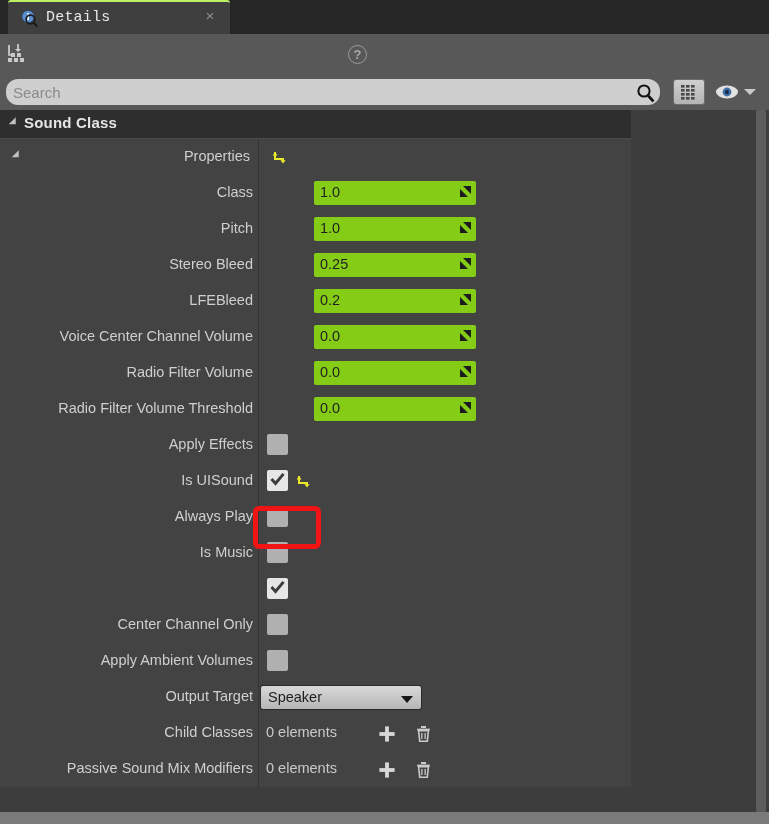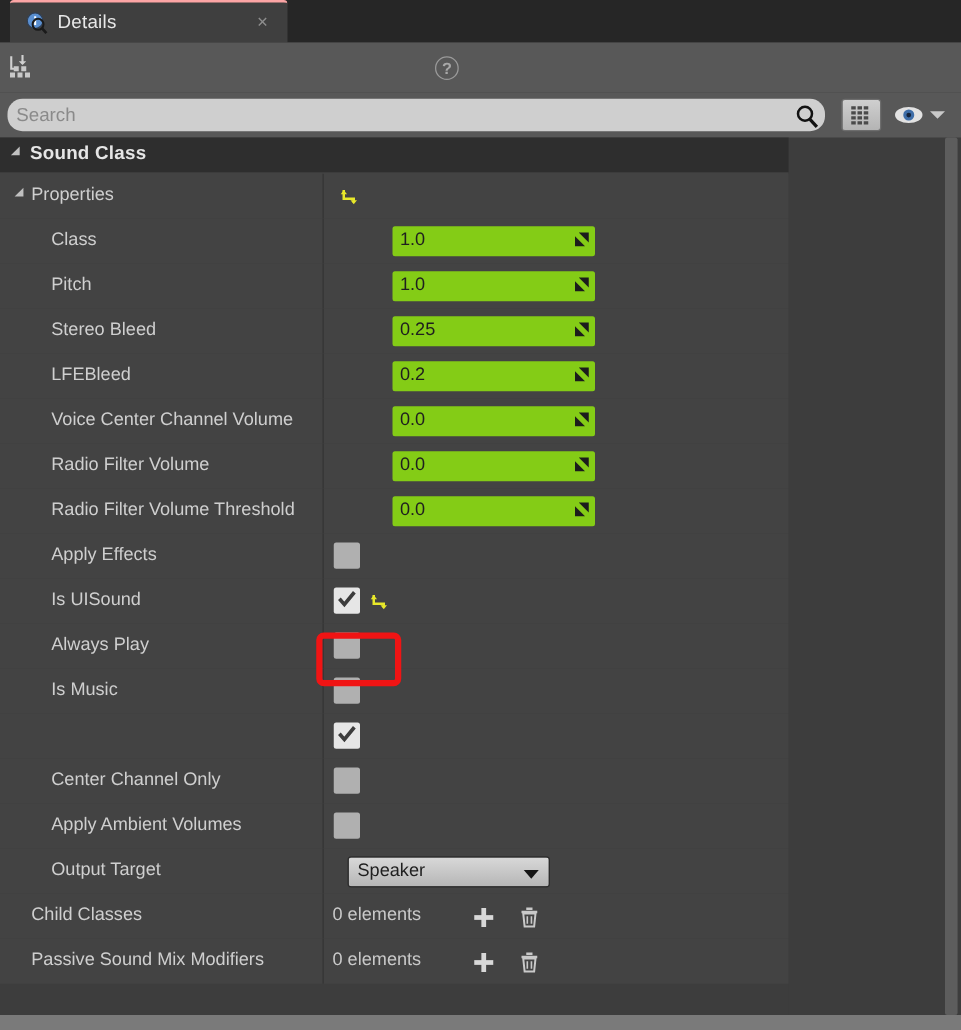--- a/index.html
+++ b/index.html
@@ -25,24 +25,25 @@
     position: absolute;
     left: 0; top: 0;
     width: 769px; height: 34px;
     background: #262626;
   }
   .tab {
     position: absolute;
     left: 8px; top: 0;
     width: 222px; height: 34px;
     background: #3f3f3f;
-    border-top: 2px solid #fca5a5;
+    border-top: 2px solid #bef264;
     box-sizing: border-box;
     border-top-left-radius: 3px;
     border-top-right-radius: 3px;
+    font-family: Liberation Mono, monospace;
   }
   .tab-icon {
     position: absolute;
     left: 12px; top: 7px;
     width: 19px; height: 19px;
   }
   .tab-label {
     position: absolute;
     left: 38px; top: 7px;
     font-size: 15px;
@@ -162,21 +163,21 @@
   }
   .cat-header .txt {
     position: absolute;
     left: 24px; top: 4px;
     font-size: 15px;
     font-weight: bold;
     color: #e6e6e6;
     letter-spacing: .2px;
   }
 
-  .rows { position: relative; }
+  .rows { position: relative; text-align: right; }
   .row {
     position: relative;
     height: 36px;
     background: #434343;
   }
   .row .divider {
     position: absolute;
     left: 258px; top: 0;
     width: 1px; height: 36px;
     background: #353535;
@@ -246,21 +247,21 @@
   
   .reset {
     position: absolute;
     width: 15px; height: 15px;
     cursor: pointer;
   }
 
   
   .combo {
     position: absolute;
-    left: 278px; top: 6px;
+    left: 260px; top: 6px;
     width: 162px; height: 25px;
     background: linear-gradient(#d8d8d8, #b6b6b6);
     border: 1px solid #2c2c2c;
     border-radius: 3px;
     box-sizing: border-box;
     cursor: pointer;
     padding-left: 10px;
   }
   .combo .ctxt {
     position: absolute;

